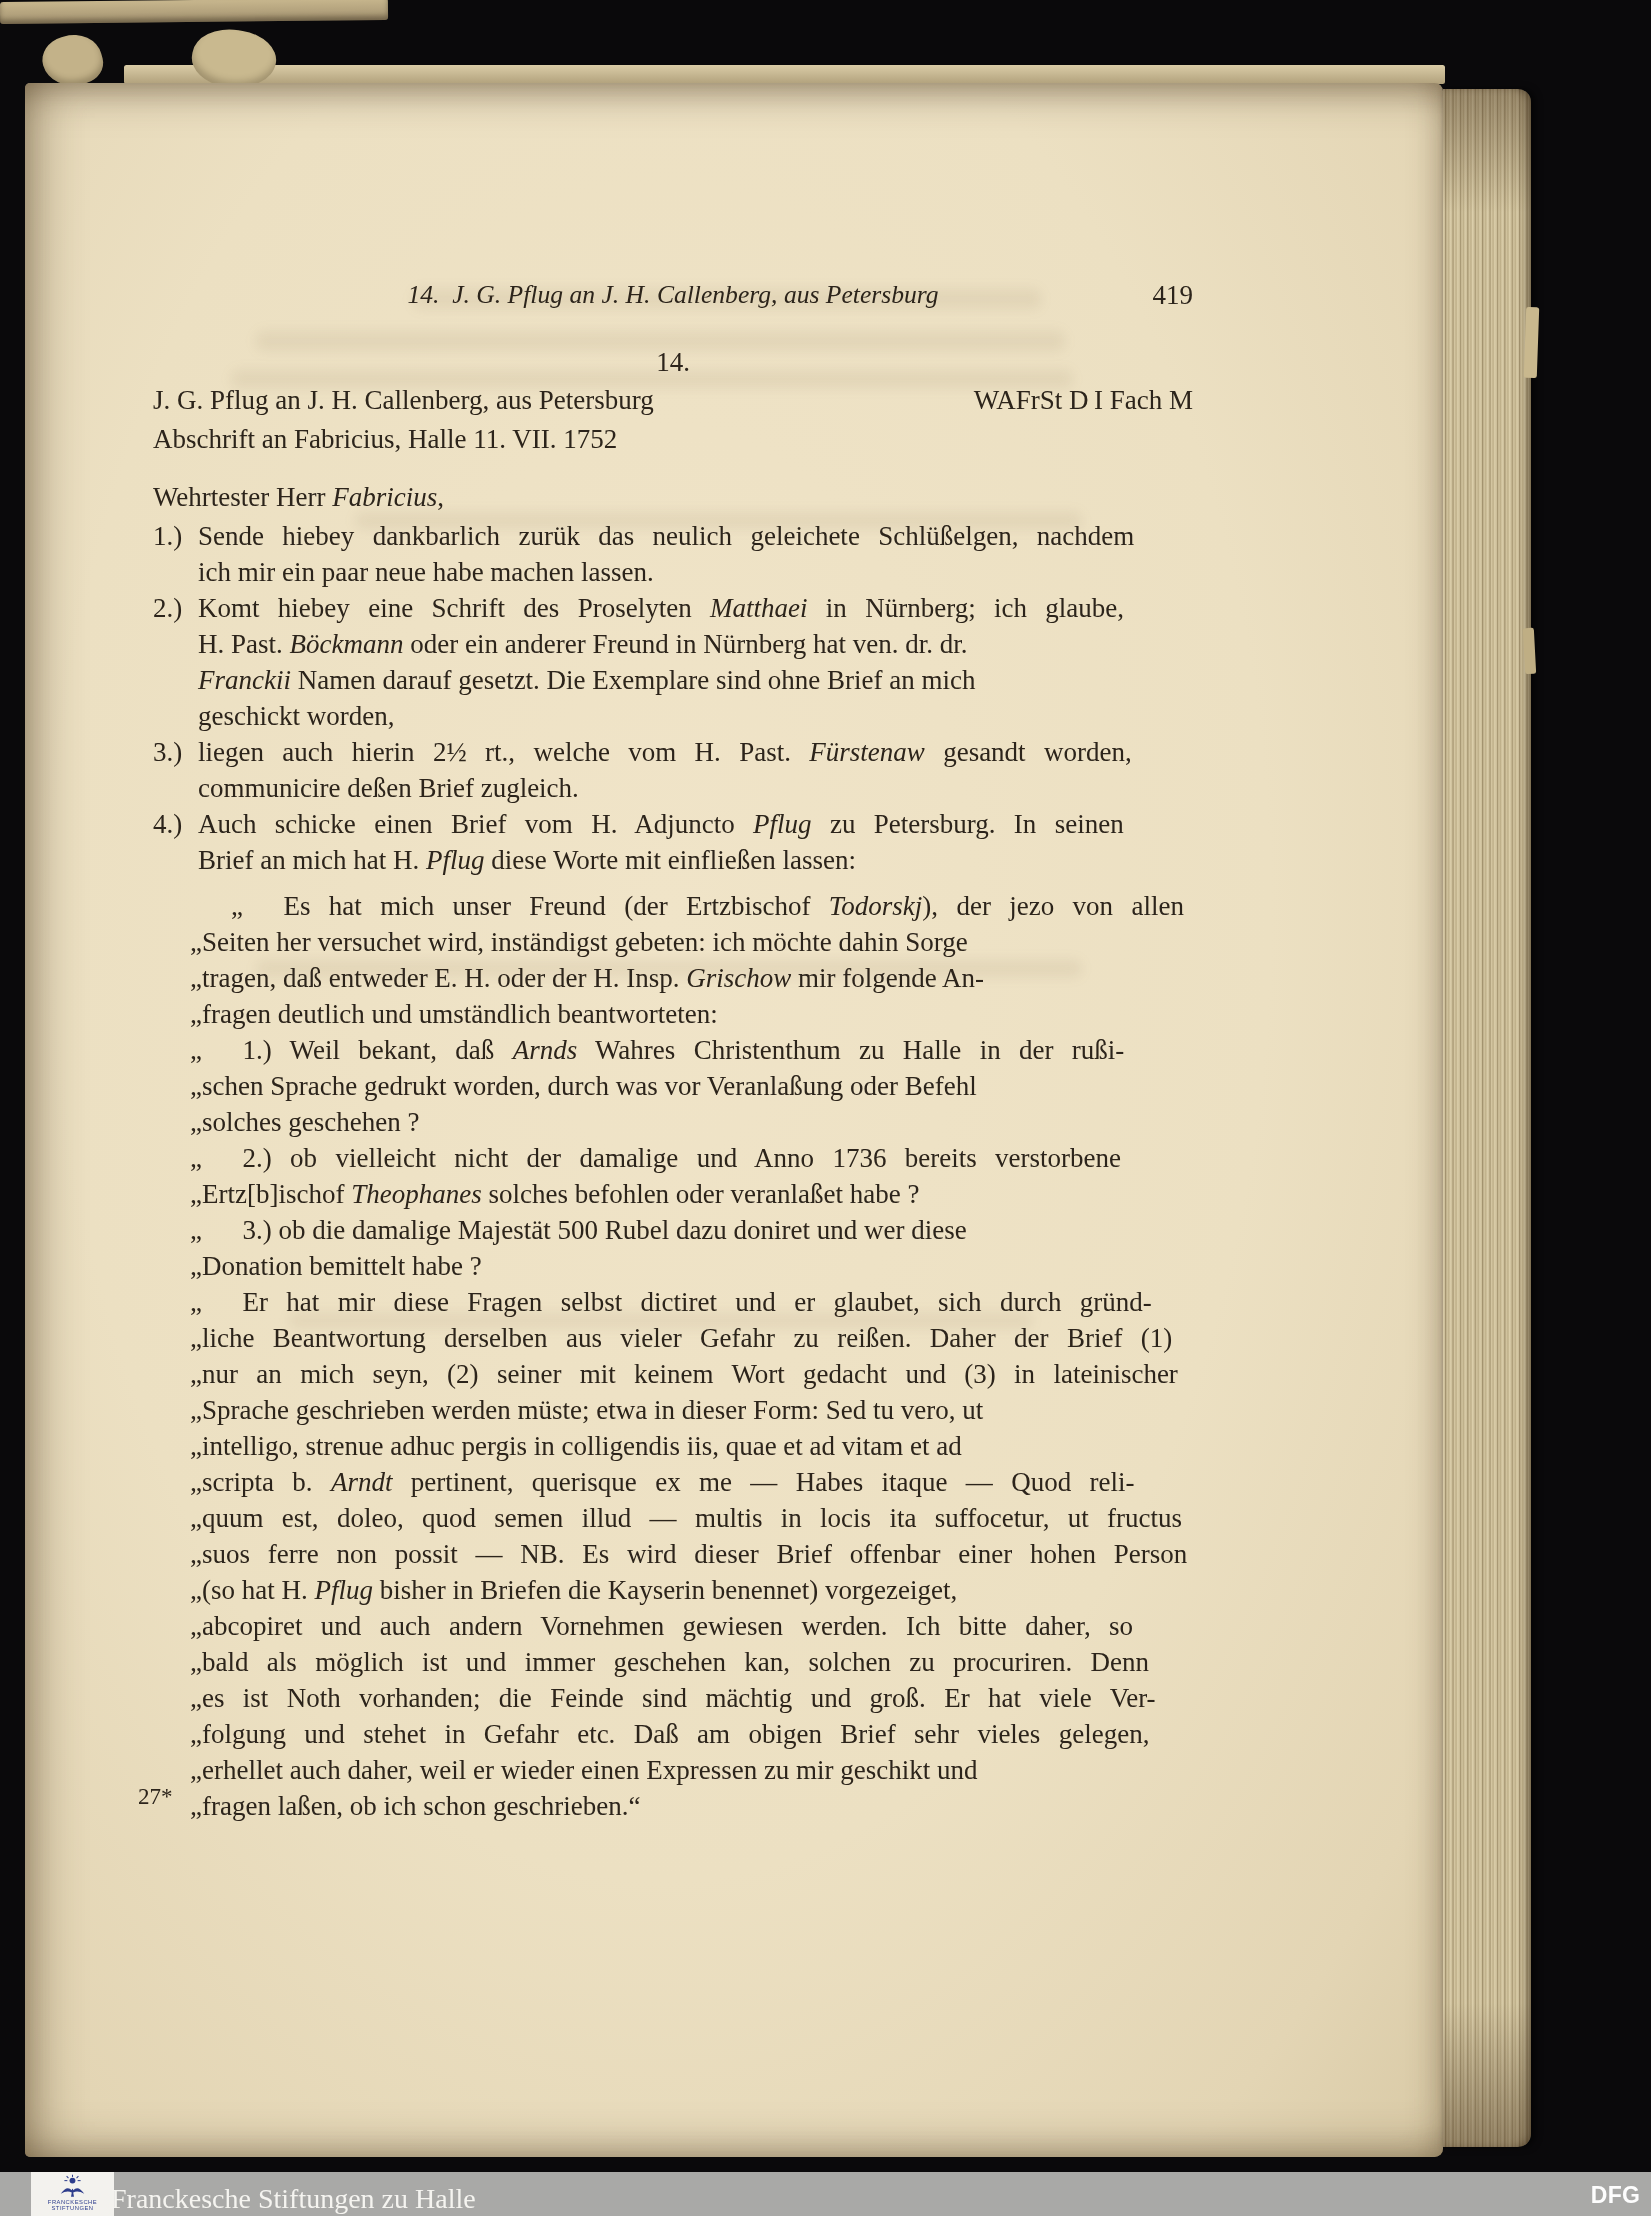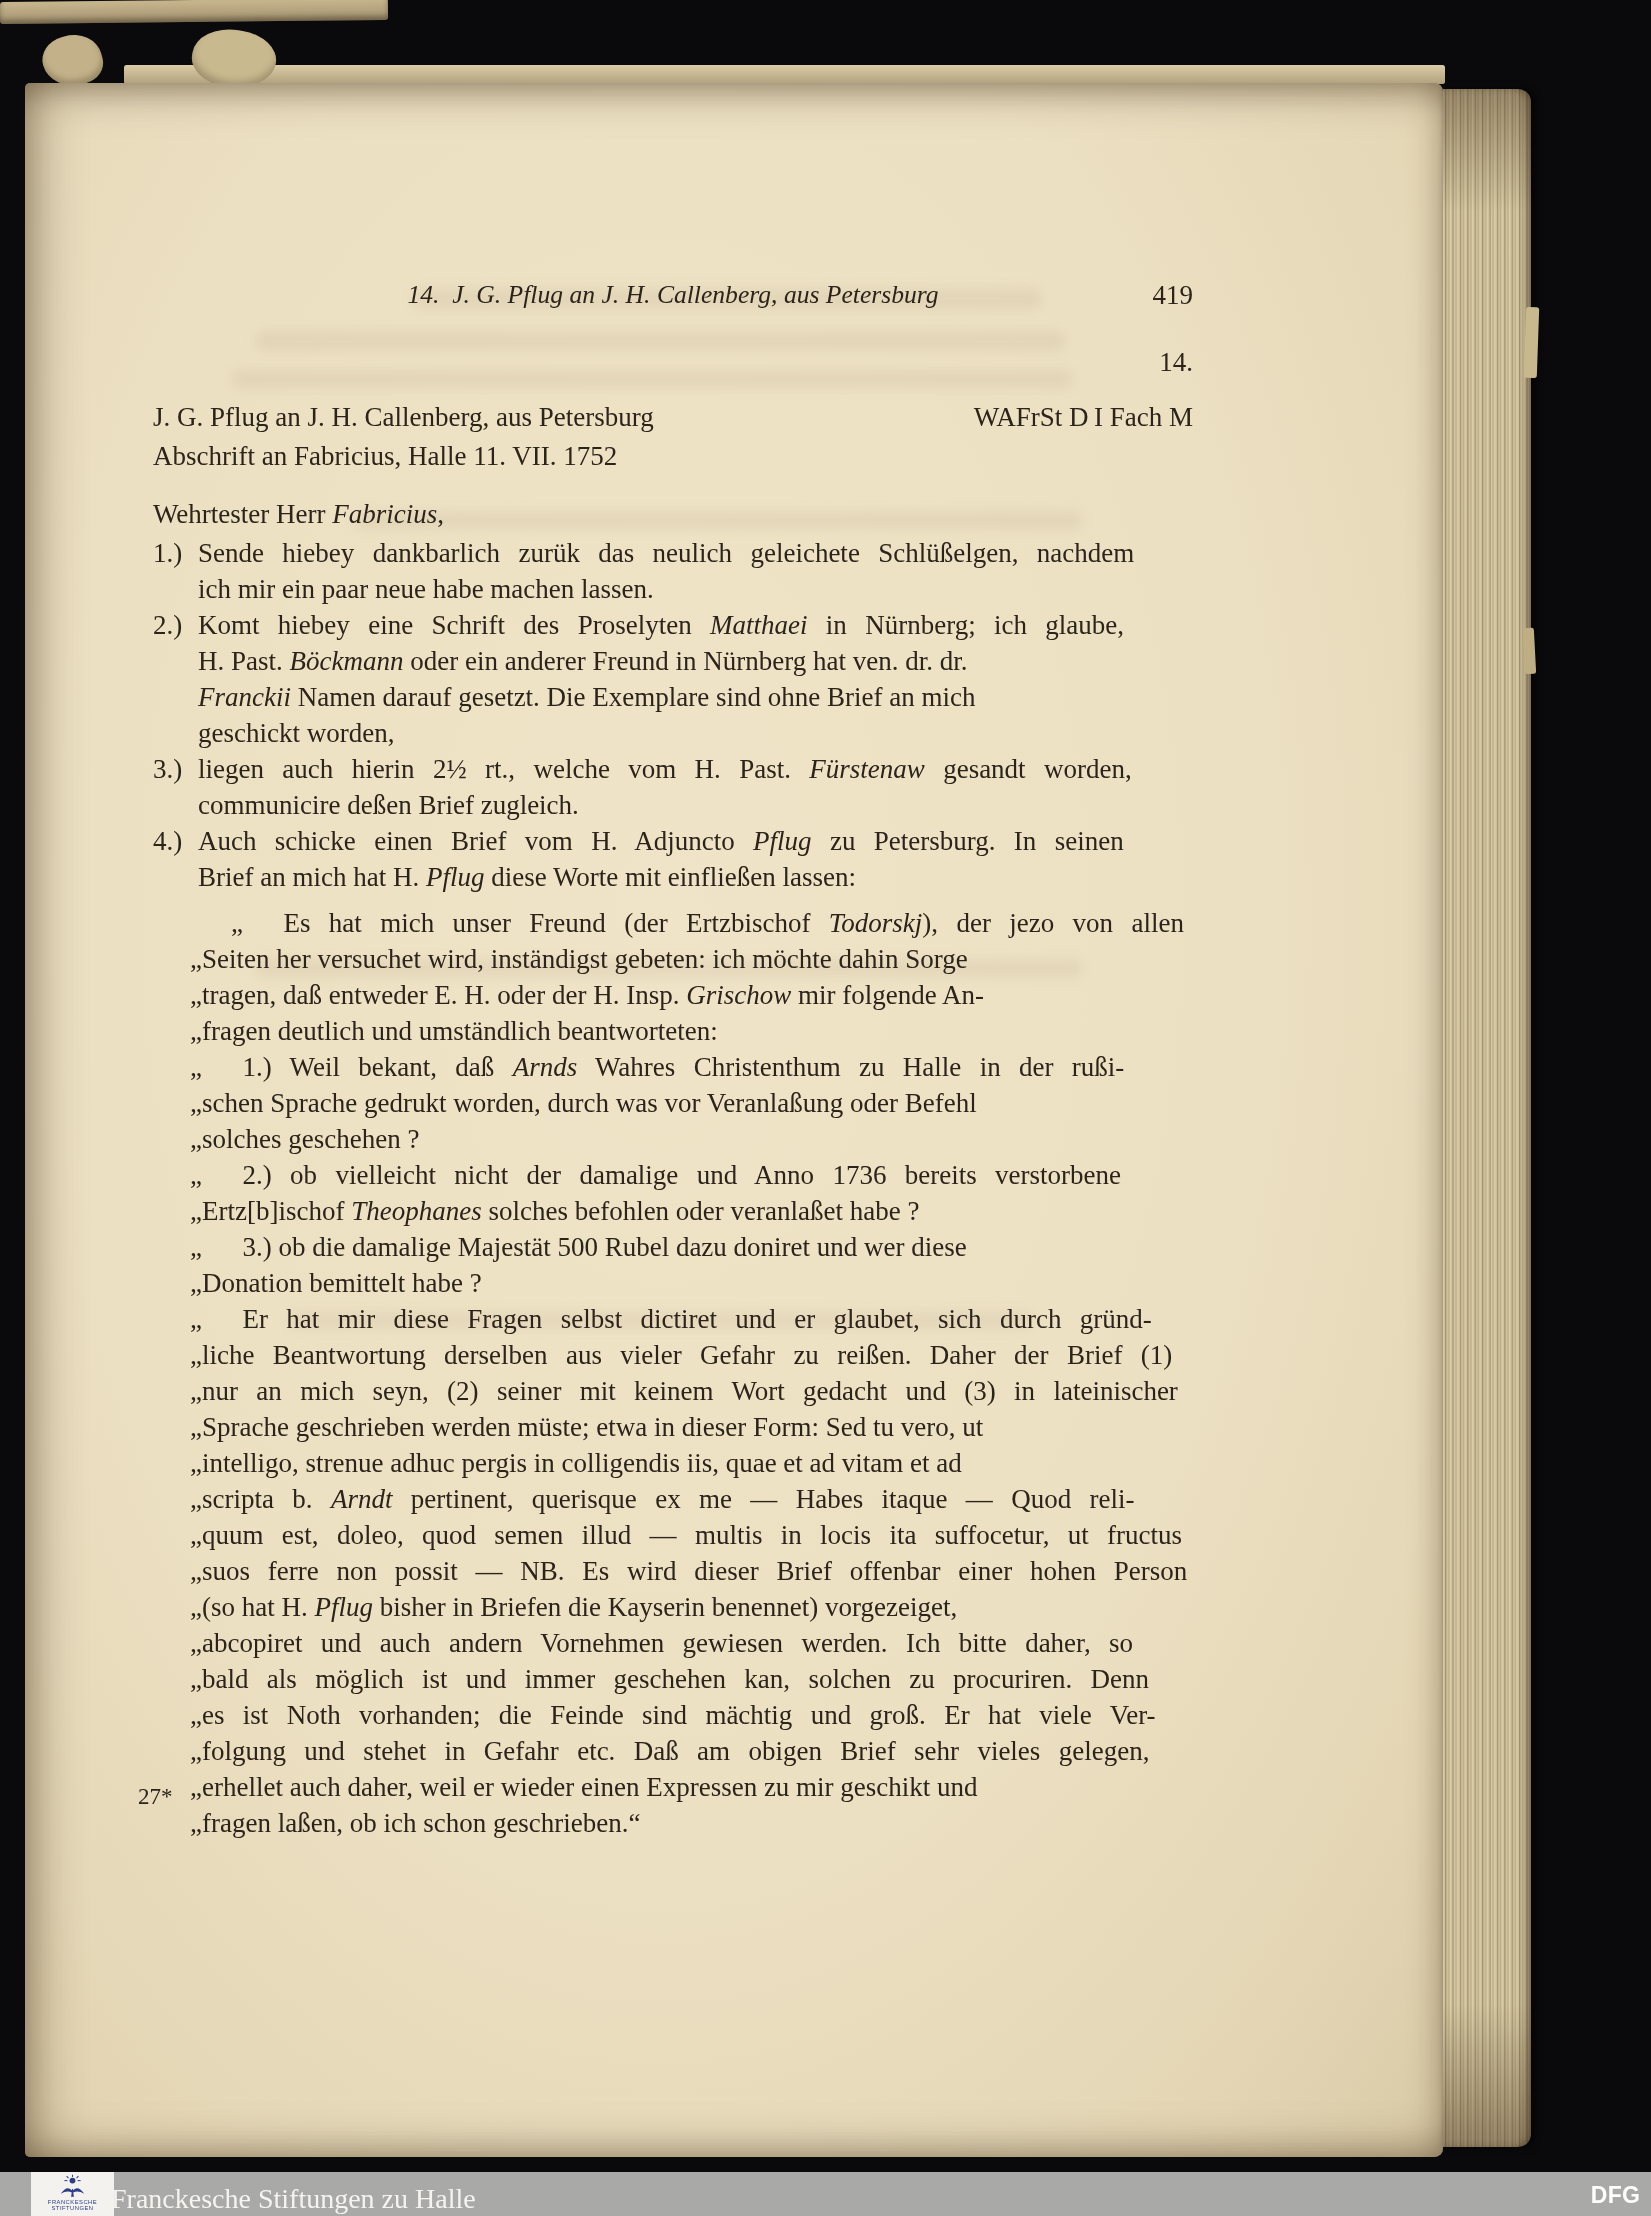--- a/index.html
+++ b/index.html
@@ -64,22 +64,22 @@
   .tape1{position:absolute;left:1525px;top:307px;width:13.2px;height:71px;background:#c9b88e;border-radius:2.5px;transform:rotate(2deg);}
   .tape2{position:absolute;left:1524px;top:628px;width:10.7px;height:46px;background:#bfae84;border-radius:2.5px;transform:rotate(-3deg);}
 
   
   .content{
     position:absolute;left:128px;top:0;width:1040px;
     color:#2c241b;font-size:27px;line-height:36px;
   }
   .runhead-row{position:relative;margin-top:194px;height:36px;text-align:center;font-style:italic;font-size:25.6px;}
   .pagenum{position:absolute;right:0;top:0;font-style:normal;font-size:27px;}
-  .secnum{margin-top:31px;height:36px;text-align:right;}
-  .head-row{margin-top:19px;height:36px;display:flex;justify-content:space-between;}
+  .secnum{margin-top:31px;height:36px;text-align:center;}
+  .head-row{margin-top:2px;height:36px;display:flex;justify-content:space-between;}
   .head2{margin-top:2.5px;height:36px;}
   .salutation{margin-top:22px;height:36px;}
   .body-lines{margin-top:3.3px;}
   .bline{position:relative;height:36px;padding-left:45px;white-space:nowrap;}
   .bline .num{position:absolute;left:0;top:0;}
   .quote-lines{margin-top:10.7px;}
   .qline{height:36px;padding-left:37px;white-space:nowrap;}
   i{font-style:italic;}
   .sheet-mark{position:absolute;left:113px;top:1701px;font-size:23px;font-weight:400;color:#2c241b;}
 

